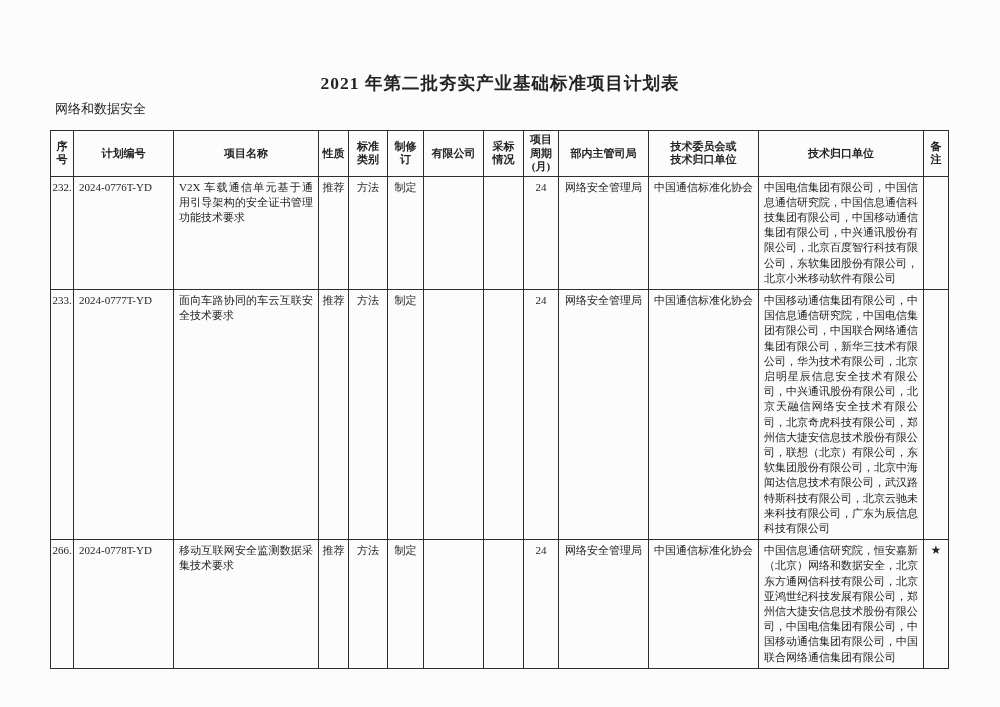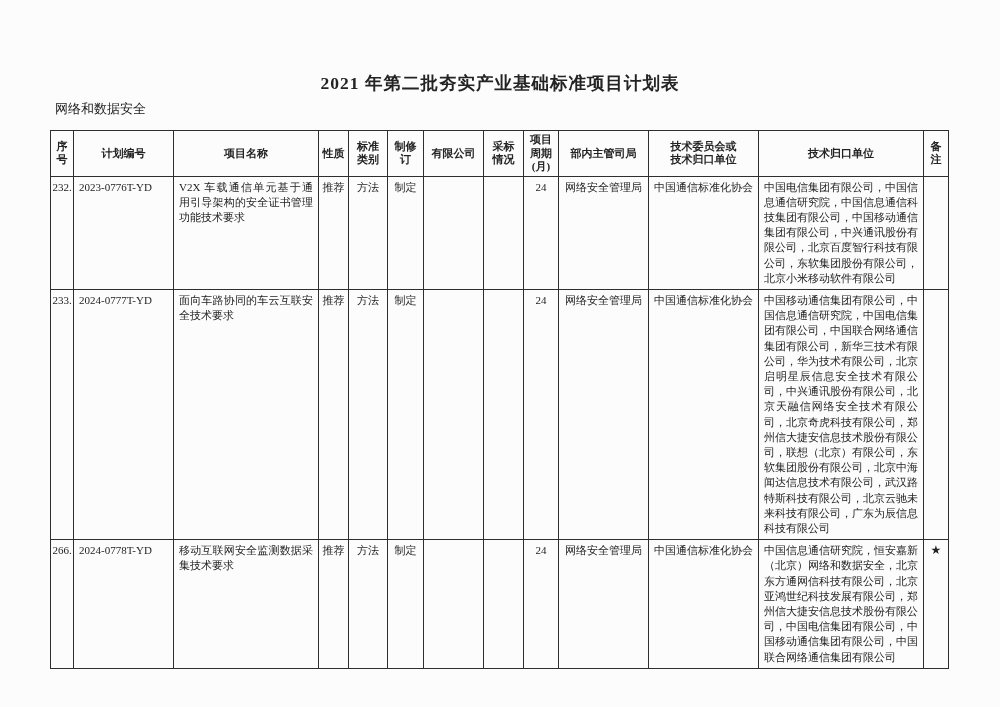--- a/index.html
+++ b/index.html
@@ -97,21 +97,21 @@
         <th>技术委员会或
 技术归口单位</th>
         <th>技术归口单位</th>
         <th>备
 注</th>
       </tr>
     </thead>
     <tbody>
       <tr class="row-0">
         <td class="ta-c">232.</td>
-        <td class="nowrap">2023-0776T-YD</td>
+        <td class="nowrap">2024-0776T-YD</td>
         <td class="ta-j">V2X 车载通信单元基于通用引导架构的安全证书管理功能技术要求</td>
         <td class="ta-c">推荐</td>
         <td class="ta-c">方法</td>
         <td class="ta-c">制定</td>
         <td class="ta-c"></td>
         <td class="ta-c"></td>
         <td class="ta-c">24</td>
         <td class="ta-c">网络安全管理局</td>
         <td class="ta-c">中国通信标准化协会</td>
         <td class="ta-j">中国电信集团有限公司，中国信息通信研究院，中国信息通信科技集团有限公司，中国移动通信集团有限公司，中兴通讯股份有限公司，北京百度智行科技有限公司，东软集团股份有限公司，北京小米移动软件有限公司</td>

